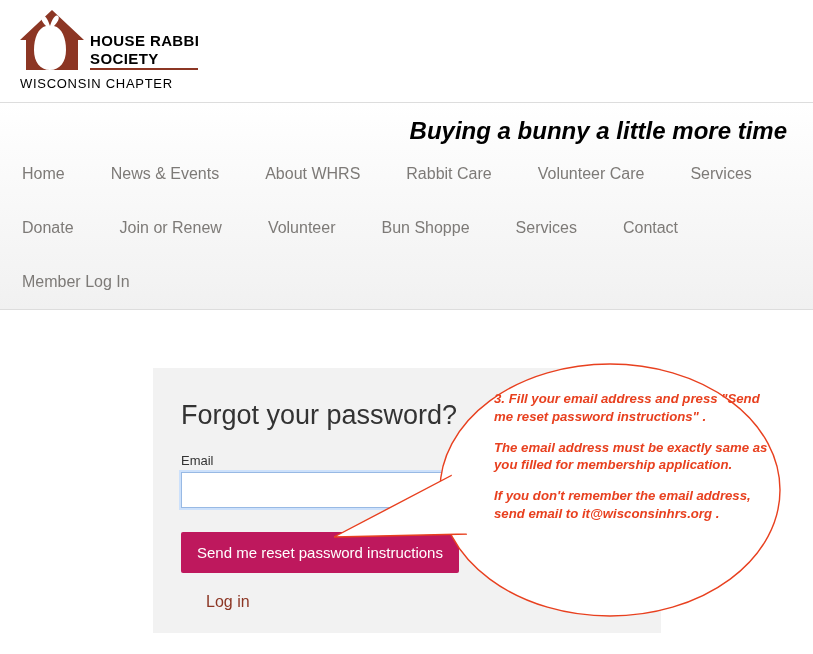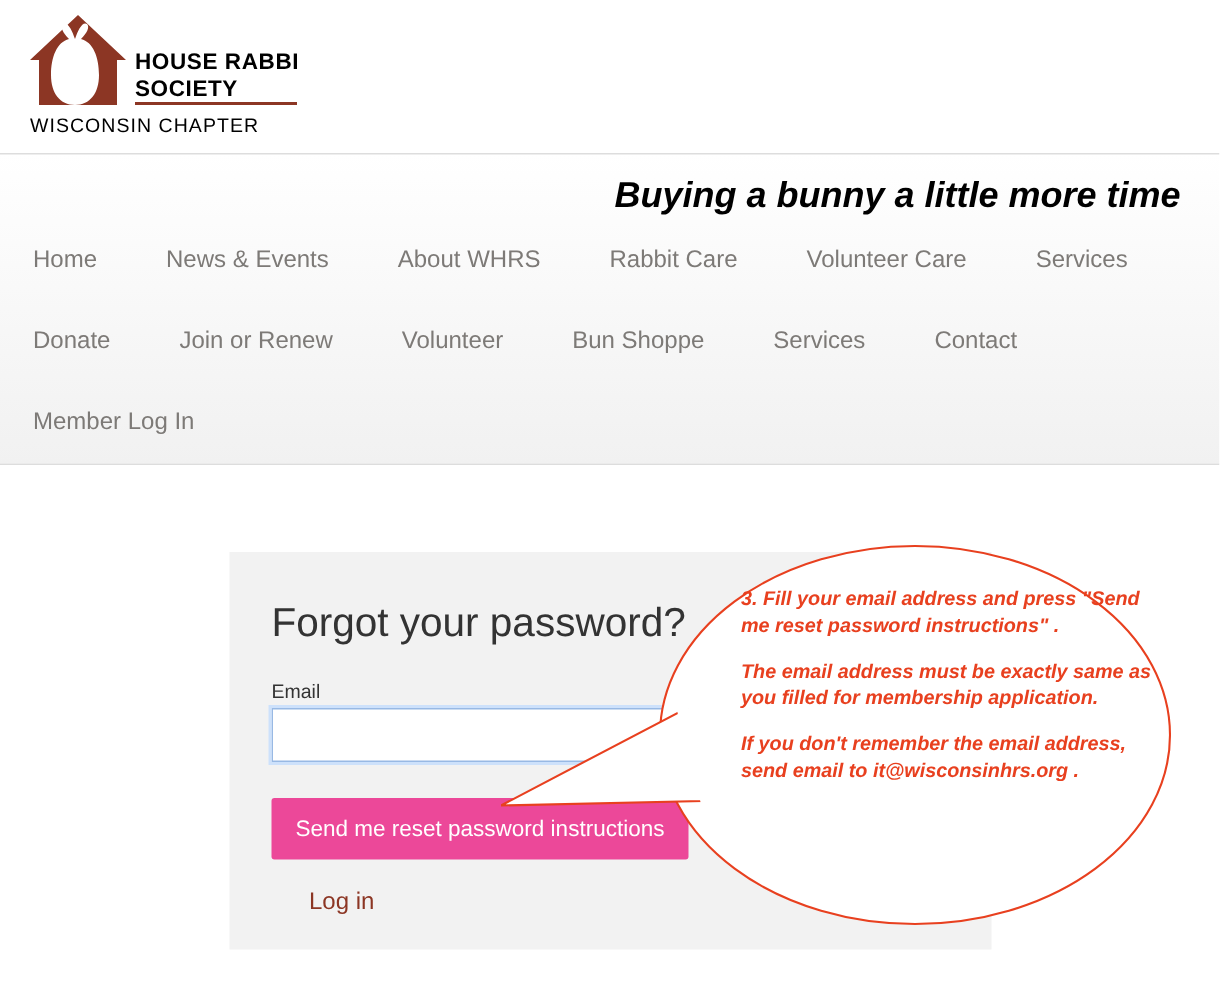--- a/index.html
+++ b/index.html
@@ -9,21 +9,21 @@
     .logo-svg { width: 185px; height: 86px; }
     .nav-region { background: linear-gradient(#ffffff, #f1f1f1); border-top: 1px solid #ddd; border-bottom: 1px solid #ddd; padding: 0 10px; }
     .tagline { text-align: right; font-style: italic; font-weight: bold; font-size: 24px; padding: 14px 16px 8px 0; color: #000; }
     .nav-bar { display: flex; flex-wrap: wrap; padding: 4px 6px 10px 6px; gap: 20px 34px; }
     .nav-bar a { color: #7d7a77; font-size: 16px; text-decoration: none; padding: 8px 6px; white-space: nowrap; cursor: pointer; }
     .content-area { position: relative; padding: 58px 0 30px 0; }
     .form-panel { background: #f2f2f2; width: 508px; margin-left: 153px; padding: 32px 28px 22px 28px; }
     .form-panel h2 { font-size: 27px; font-weight: 400; color: #333; margin-bottom: 22px; }
     .field-label { font-size: 13px; color: #333; margin-bottom: 4px; display: block; }
     .text-input { width: 100%; max-width: 290px; height: 36px; padding: 6px 10px; font-size: 16px; border: 1px solid #98b9e4; outline: 2px solid #cde1fb; outline-offset: 0; background: #fff; }
-    .submit-button { display: inline-block; margin-top: 24px; background: #ec4899; color: #fff; border: none; padding: 12px 16px; font-size: 15px; cursor: pointer; border-radius: 2px; }
+    .submit-button { display: inline-block; margin-top: 24px; background: #be185d; color: #fff; border: none; padding: 12px 16px; font-size: 15px; cursor: pointer; border-radius: 2px; }
     .link-row { margin-top: 20px; }
     .link-row a { color: #8c3624; font-size: 16px; text-decoration: none; cursor: pointer; margin-left: 25px; }
     .bubble-wrap { position: absolute; left: 334px; top: 52px; width: 450px; pointer-events: none; }
     .bubble-text { position: absolute; left: 140px; top: 28px; width: 280px; font-size: 13.2px; font-style: italic; font-weight: bold; color: #e8401f; line-height: 1.35; margin-left: 20px; }
     .bubble-text p { margin-bottom: 13px; }
   </style>
 </head>
 <body>
 
 <div class="header-top">

